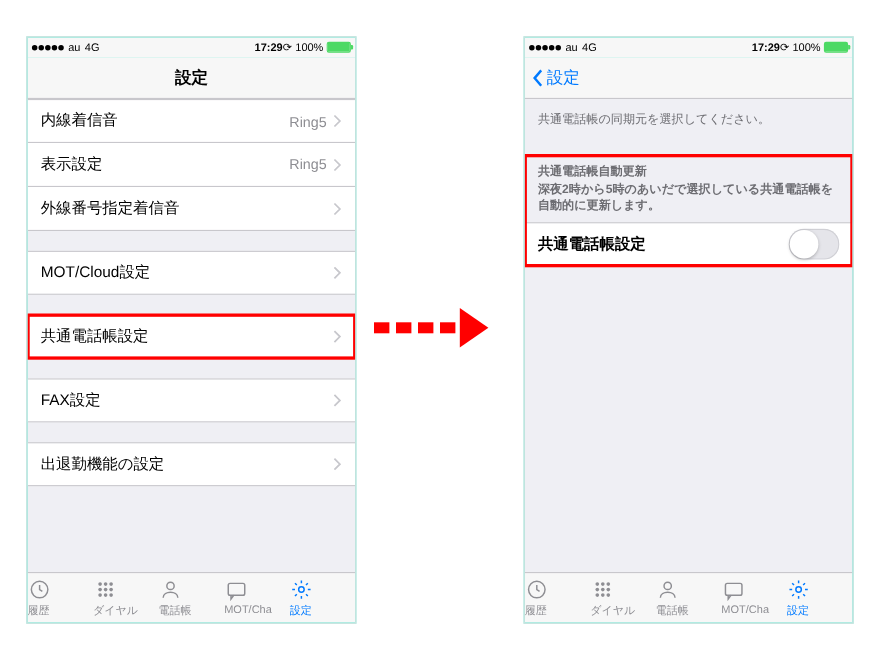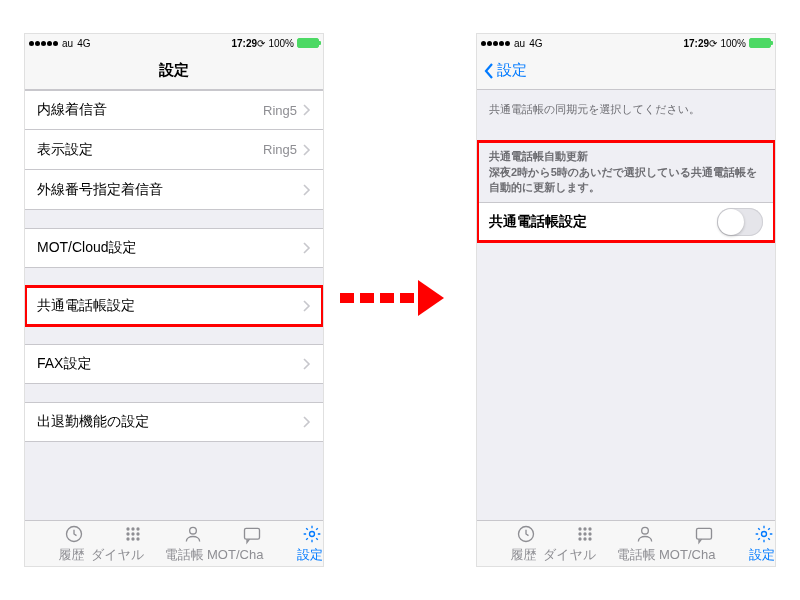--- a/index.html
+++ b/index.html
@@ -101,22 +101,22 @@
   .hl-red { outline: 3px solid #ff0000; outline-offset:-2px; }
 
   
   .tabbar {
     height: 46px; background:#f7f7f7;
     border-top:1px solid #c8c7cc;
     display:flex;
   }
   .tab {
     flex:1; display:flex; flex-direction:column;
-    align-items:flex-end; justify-content:center;
-    font-size:13px; color:#8e8e93; gap:2px;
+    align-items:flex-start; justify-content:center;
+    font-size:10px; color:#8e8e93; gap:2px;
   }
   .tab.active { color:#007aff; }
   .tab svg { width:22px; height:20px; }
 
   
   .big-arrow {
     position:absolute;
     left: 340px; top: 280px;
     display:flex; align-items:center;
     color:#ff0000;

